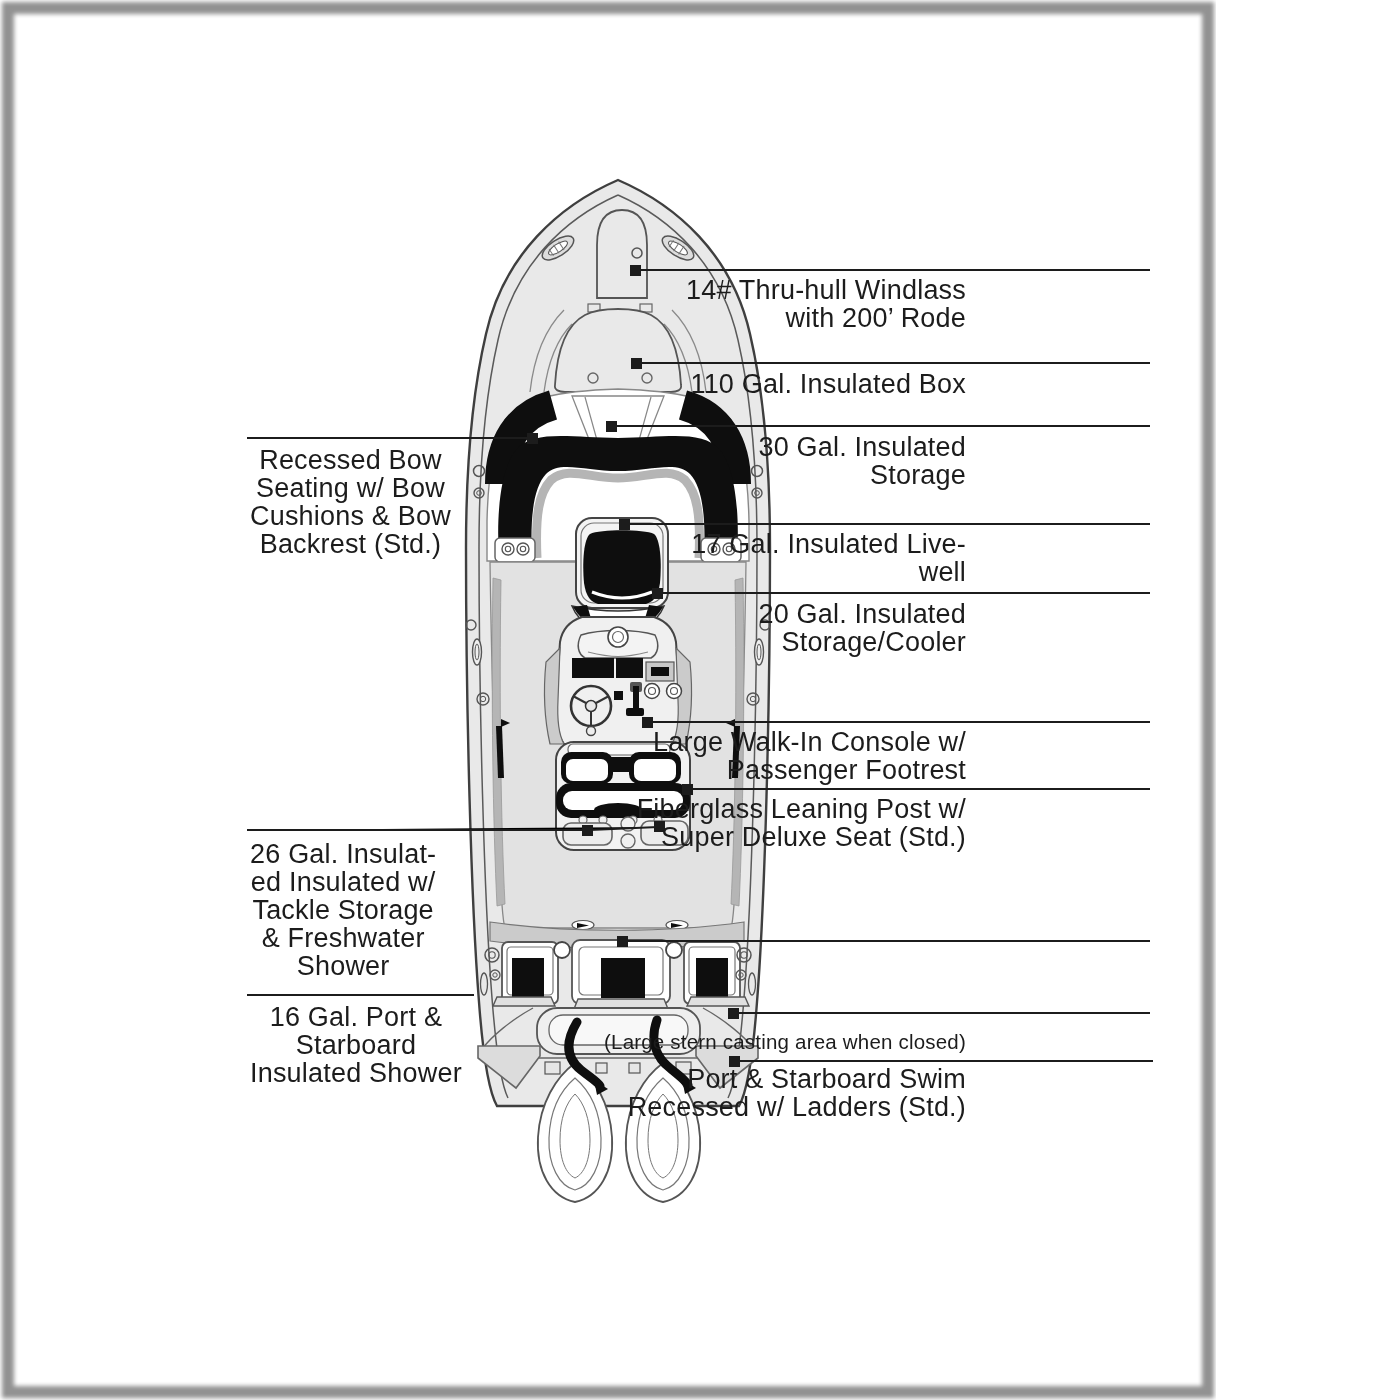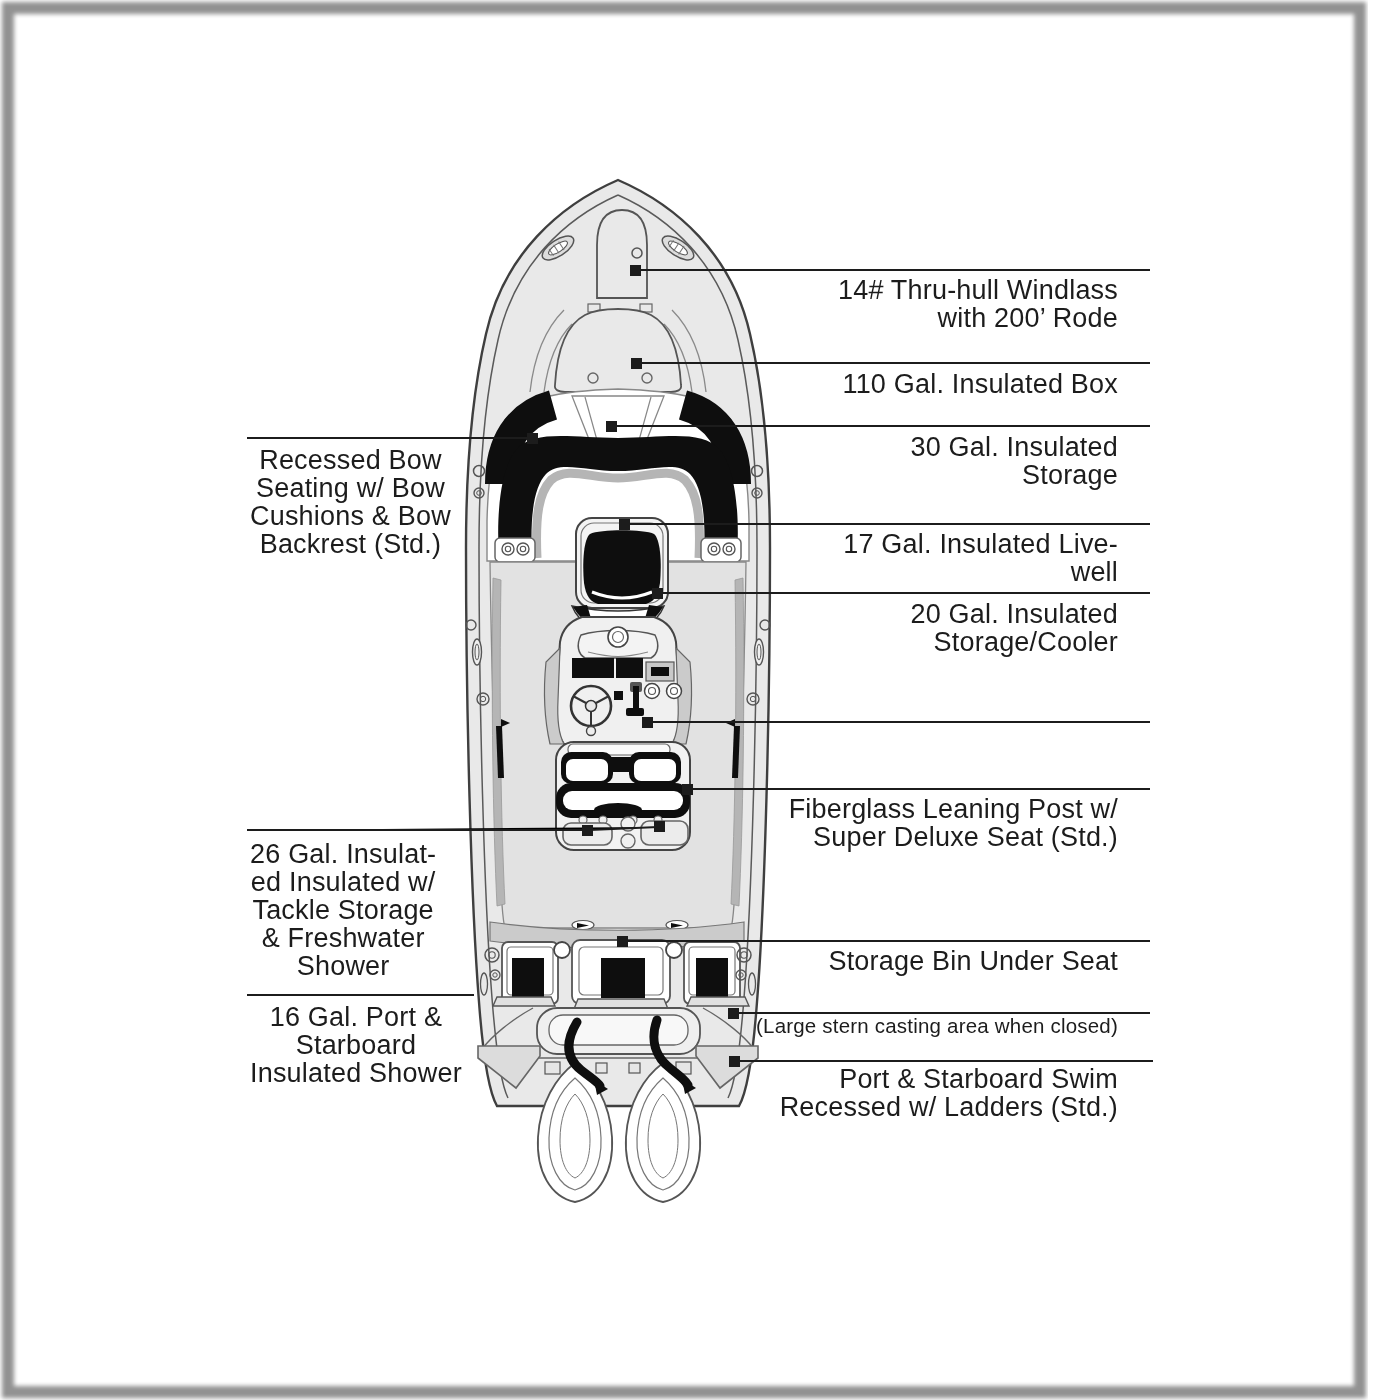--- a/index.html
+++ b/index.html
@@ -1,25 +1,25 @@
 <!DOCTYPE html>
 <html style="--ink: #1c1c1c; --frame: #929292; --hull: #e9e9e9; --deck: #e2e2e2; --black: #0e0e0e; --shade: #b5b5b5; --trim: #cbcbcb;"><head>
 <meta charset="utf-8">
 <style>
   html,body{margin:0;padding:0;background:#fff;}
-  #canvas{position:relative;width:1368px;height:1400px;background:#fff;overflow:hidden;
+  #canvas{position:relative;width:1216px;height:1400px;background:#fff;overflow:hidden;
           font-family:"Liberation Sans",sans-serif;}
   #frame{position:absolute;inset:2px;border:12px solid var(--frame,#929292);filter:blur(2.2px);
          pointer-events:none;}
   svg{position:absolute;left:0;top:0;}
   .lbl{position:absolute;font-size:27px;line-height:28px;font-weight:400;
        color:var(--ink,#1c1c1c);letter-spacing:.2px;white-space:nowrap;text-align:center;}
   .lbl.right{text-align:right;right:250px;}
   .lbl.left{left:250px;}
-  .sub{font-size:20.5px;line-height:20px;}
+  .sub{font-size:20.5px;line-height:20px;margin-top:16px;}
   
   .hl{fill:var(--hull,#e9e9e9);}
   .dk{fill:var(--deck,#e2e2e2);}
   .wh{fill:#ffffff;}
   .bk{fill:var(--black,#0e0e0e);}
   .sh{fill:var(--shade,#b5b5b5);}
   .tm{fill:var(--trim,#cbcbcb);}
   .ld{stroke:var(--ink,#1c1c1c);stroke-width:2.2;}
   .ldot{fill:var(--ink,#1c1c1c);}
 </style>
@@ -290,26 +290,29 @@
   <div>Storage</div>
 </div>
 <div class="lbl right" style="top:530px">
   <div>17 Gal. Insulated Live-</div>
   <div>well</div>
 </div>
 <div class="lbl right" style="top:600px">
   <div>20 Gal. Insulated</div>
   <div>Storage/Cooler</div>
 </div>
+<div class="lbl right" style="top:728px">
+  <div>Large Walk-In Console w/</div>
+  <div>Passenger Footrest</div>
+</div>
 <div class="lbl right" style="top:795px">
   <div>Fiberglass Leaning Post w/</div>
   <div>Super Deluxe Seat (Std.)</div>
 </div>
 <div class="lbl right" style="top:947px">
-  <div>Storage Bin Under Seat</div>
 </div>
 <div class="lbl right" style="top:1016px">
   <div class="sub">(Large stern casting area when closed)</div>
 </div>
 <div class="lbl right" style="top:1065px">
   <div>Port &amp; Starboard Swim</div>
   <div>Recessed w/ Ladders (Std.)</div>
 </div>
 
 <div class="lbl left" style="top:446px">

